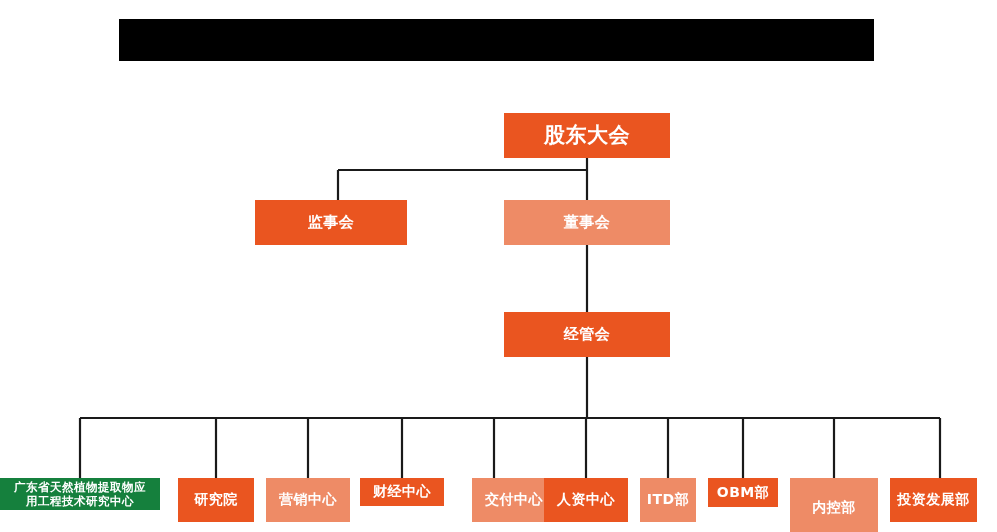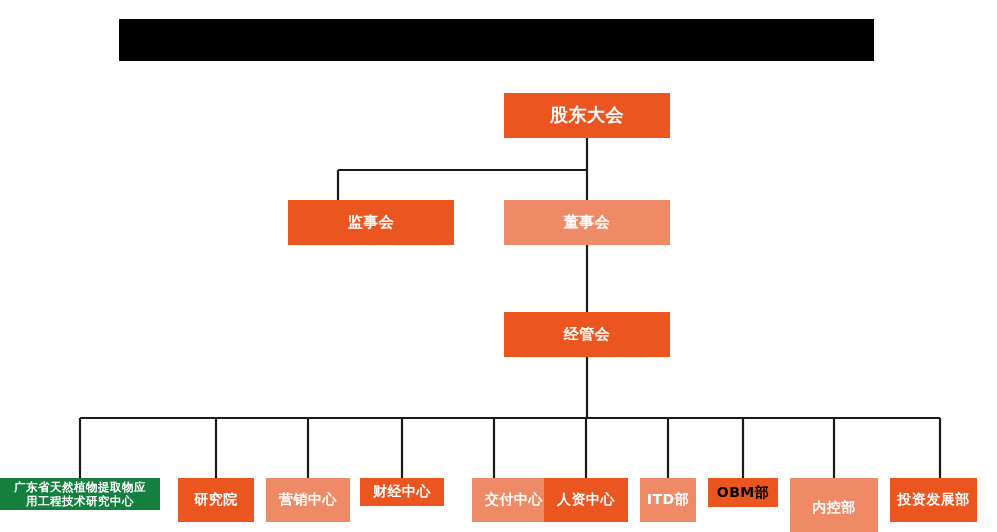--- a/index.html
+++ b/index.html
@@ -48,21 +48,21 @@
     text-align: center;
     color: #ffffff;
     font-weight: bold;
     letter-spacing: 0.5px;
     line-height: 1.25;
     z-index: 3;
   }
   .node.dark  { background: #ea5520; }
   .node.light { background: #ee8b66; }
 
-  .node.lvl-1 { font-size: 18px; }
+  .node.lvl-1 { font-size: 21px; margin-top: 20px; }
   .node.lvl-2 { font-size: 15px; }
   .node.lvl-3 { font-size: 15px; }
   .node.lvl-4 { font-size: 14px; }
   .node.multiline { font-size: 11.5px; font-weight: bold; padding: 0 6px; }
 </style>
 </head>
 <body>
 
 <div id="chart-canvas">
 
@@ -84,21 +84,21 @@
       <line x1="586" y1="418" x2="586" y2="478" stroke="#1a1a1a" stroke-width="2.2"></line>
       <line x1="668" y1="418" x2="668" y2="478" stroke="#1a1a1a" stroke-width="2.2"></line>
       <line x1="743" y1="418" x2="743" y2="478" stroke="#1a1a1a" stroke-width="2.2"></line>
       <line x1="834" y1="418" x2="834" y2="478" stroke="#1a1a1a" stroke-width="2.2"></line>
       <line x1="940" y1="418" x2="940" y2="478" stroke="#1a1a1a" stroke-width="2.2"></line>
     </svg>
 
 <div class="node dark lvl-1" style="left: 504px; top: 93px; width: 166px; height: 45px; background: rgb(234, 85, 32); color: rgb(255, 255, 255);">
       <span>股东大会</span>
     </div>
-    <div class="node dark lvl-2" style="left: 255px; top: 200px; width: 166px; height: 45px; background: rgb(234, 85, 32); color: rgb(255, 255, 255); margin-left: 33px;">
+    <div class="node dark lvl-2" style="left: 255px; top: 200px; width: 152px; height: 45px; background: rgb(234, 85, 32); color: rgb(255, 255, 255);">
       <span>监事会</span>
     </div>
     <div class="node light lvl-2" style="left: 504px; top: 200px; width: 166px; height: 45px; background: rgb(238, 139, 102); color: rgb(255, 255, 255);">
       <span>董事会</span>
     </div>
     <div class="node dark lvl-3" style="left: 504px; top: 312px; width: 166px; height: 45px; background: rgb(234, 85, 32); color: rgb(255, 255, 255);">
       <span>经管会</span>
     </div>
     <div class="node light lvl-4 multiline" style="left: 0px; top: 478px; width: 160px; height: 32px; background: #15803d; color: rgb(255, 255, 255);">
       <div><span>广东省天然植物提取物应</span><br><span>用工程技术研究中心</span></div>
@@ -114,21 +114,21 @@
     </div>
     <div class="node light lvl-4" style="left: 472px; top: 478px; width: 84px; height: 44px; background: rgb(238, 139, 102); color: rgb(255, 255, 255);">
       <span>交付中心</span>
     </div>
     <div class="node dark lvl-4" style="left: 544px; top: 478px; width: 84px; height: 44px; background: rgb(234, 85, 32); color: rgb(255, 255, 255);">
       <span>人资中心</span>
     </div>
     <div class="node light lvl-4" style="left: 640px; top: 478px; width: 56px; height: 44px; background: rgb(238, 139, 102); color: rgb(255, 255, 255);">
       <span>ITD部</span>
     </div>
-    <div class="node dark lvl-4" style="left: 708px; top: 478px; width: 70px; height: 29px; background: rgb(234, 85, 32); color: #000000;">
+    <div class="node dark lvl-4" style="left: 708px; top: 478px; width: 70px; height: 29px; background: rgb(234, 85, 32); color: #ffffff;">
       <span>OBM部</span>
     </div>
     <div class="node light lvl-4" style="left: 790px; top: 478px; width: 88px; height: 60px; background: rgb(238, 139, 102); color: rgb(255, 255, 255);">
       <span>内控部</span>
     </div>
     <div class="node dark lvl-4" style="left: 890px; top: 478px; width: 87px; height: 44px; background: rgb(234, 85, 32); color: rgb(255, 255, 255);">
       <span>投资发展部</span>
     </div>
   </div>
 

